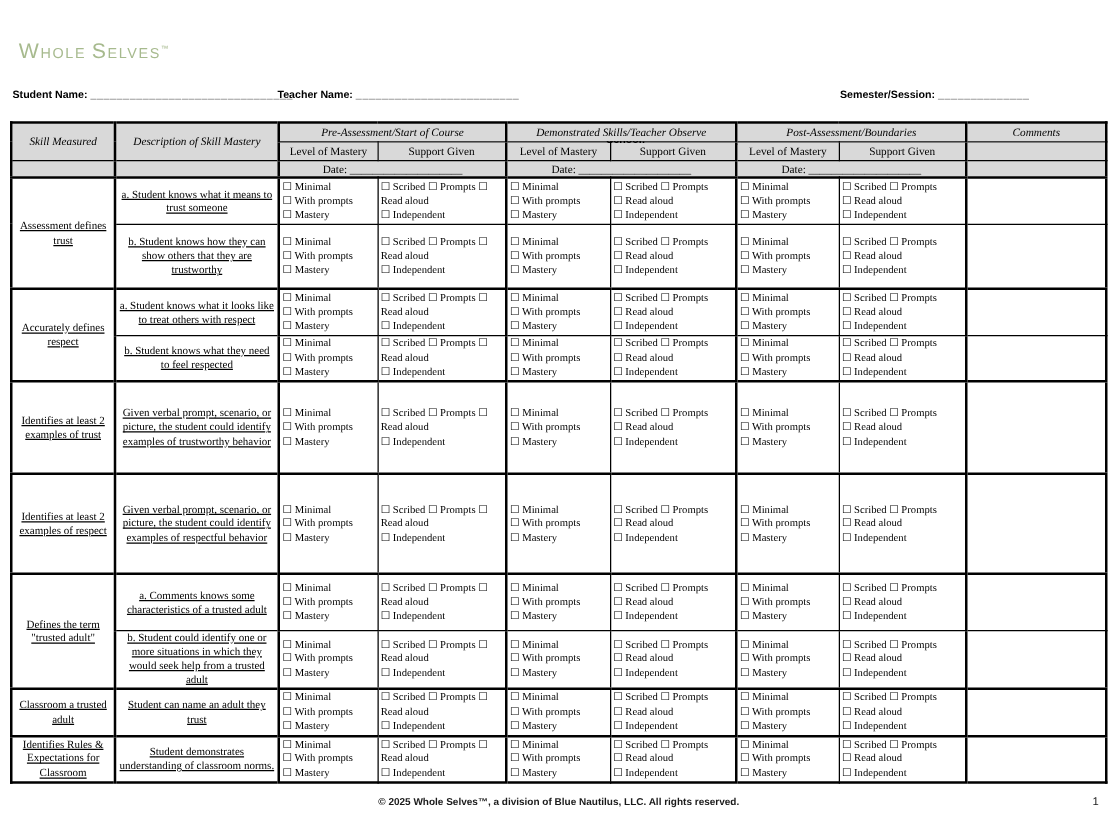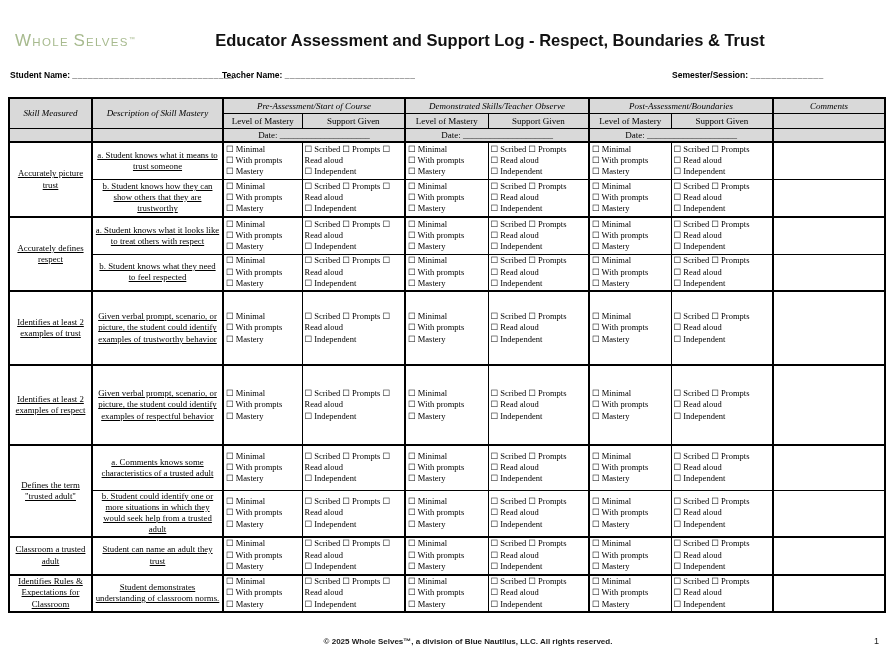--- a/index.html
+++ b/index.html
@@ -40,32 +40,31 @@
   .assessment thead tr.h3 td{border-bottom:2.8px solid #000;}
   .gs{border-left:2.8px solid #000 !important;}
   .col2{border-left:2.2px solid #000 !important;}
   td.skill-start,th.skill-start{border-top:2.5px solid #000;}
   .skill-cell,.desc-cell{text-align:center;line-height:1.28;text-decoration:underline;}
   .opt-cell{white-space:pre;text-align:left;font-size:8.5px;line-height:1.34;
         padding:1px 1px 1px 3px;}
   .comment-cell{background:#ffffff;}
 
   
-  .footer-copy{position:absolute;top:637px;left:468px;transform:translateX(-50%);
+  .footer-copy{position:absolute;top:637px;left:447px;transform:translateX(-50%);
         font-size:8px;font-weight:bold;white-space:nowrap;color:#1a1a1a;}
   .page-number{position:absolute;top:636px;left:874px;font-size:9px;color:#1a1a1a;}
 </style>
 </head>
 <body>
 
 <div class="page">
 
   <div class="logo"><span class="cap">W</span><span>HOLE </span><span class="cap">S</span><span>ELVES</span><span class="tm">™</span></div>
 
-  <h1 class="title">Educator Assessment and Support Log - Respect, Boundaries &amp; Trust</h1>
 
   <div class="field field-student"><span>Student Name: </span><span class="line">_______________________________</span></div>
   <div class="field field-teacher"><span>Teacher Name: </span><span class="line">_________________________</span></div>
   <div class="field field-school"><span>School: </span><span class="line">__________________________</span></div>
   <div class="field field-semester"><span>Semester/Session: </span><span class="line">______________</span></div>
 
   <table class="assessment">
     <colgroup>
       <col style="width:83px">
         <col style="width:131px">
@@ -99,21 +98,21 @@
         <td></td>
         <td class="col2"></td>
         <td colspan="2" class="gs">Date: ____________________</td>
         <td colspan="2" class="gs">Date: ____________________</td>
         <td colspan="2" class="gs">Date: ____________________</td>
         <td class="gs"></td>
       </tr>
     </thead>
     <tbody id="tbody">
         <tr style="height: 37px;">
-          <td class="skill-cell skill-start" rowspan="2">Accurately picture trust</td>
+          <td class="skill-cell skill-start" rowspan="2">Assessment defines trust</td>
           <td class="desc-cell col2 skill-start">a. Student knows what it means to trust someone</td>
           <td class="opt-cell gs skill-start">☐ Minimal
 ☐ With prompts
 ☐ Mastery</td>
           <td class="opt-cell skill-start">☐ Scribed ☐ Prompts ☐
 Read aloud
 ☐ Independent</td>
           <td class="opt-cell gs skill-start">☐ Minimal
 ☐ With prompts
 ☐ Mastery</td>
@@ -121,21 +120,21 @@
 ☐ Read aloud
 ☐ Independent</td>
           <td class="opt-cell gs skill-start">☐ Minimal
 ☐ With prompts
 ☐ Mastery</td>
           <td class="opt-cell skill-start">☐ Scribed ☐ Prompts
 ☐ Read aloud
 ☐ Independent</td>
           <td class="comment-cell gs skill-start"></td>
         </tr>
-        <tr style="height: 38px;">
+        <tr style="height: 52px;">
           <td class="desc-cell col2">b. Student knows how they can show others that they are trustworthy</td>
           <td class="opt-cell gs">☐ Minimal
 ☐ With prompts
 ☐ Mastery</td>
           <td class="opt-cell">☐ Scribed ☐ Prompts ☐
 Read aloud
 ☐ Independent</td>
           <td class="opt-cell gs">☐ Minimal
 ☐ With prompts
 ☐ Mastery</td>

